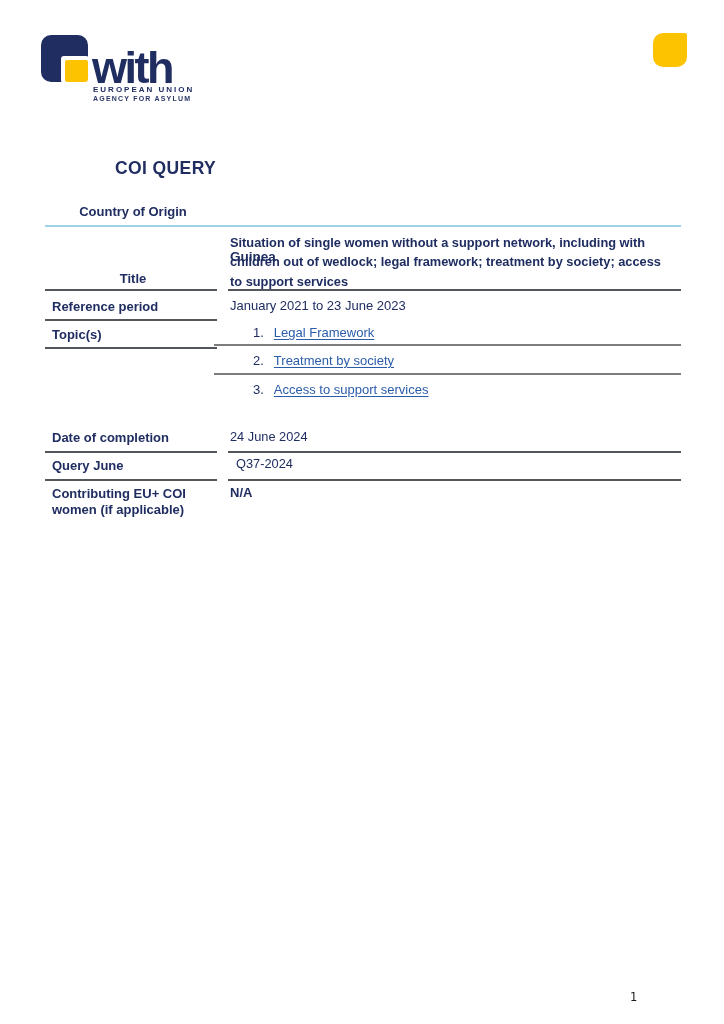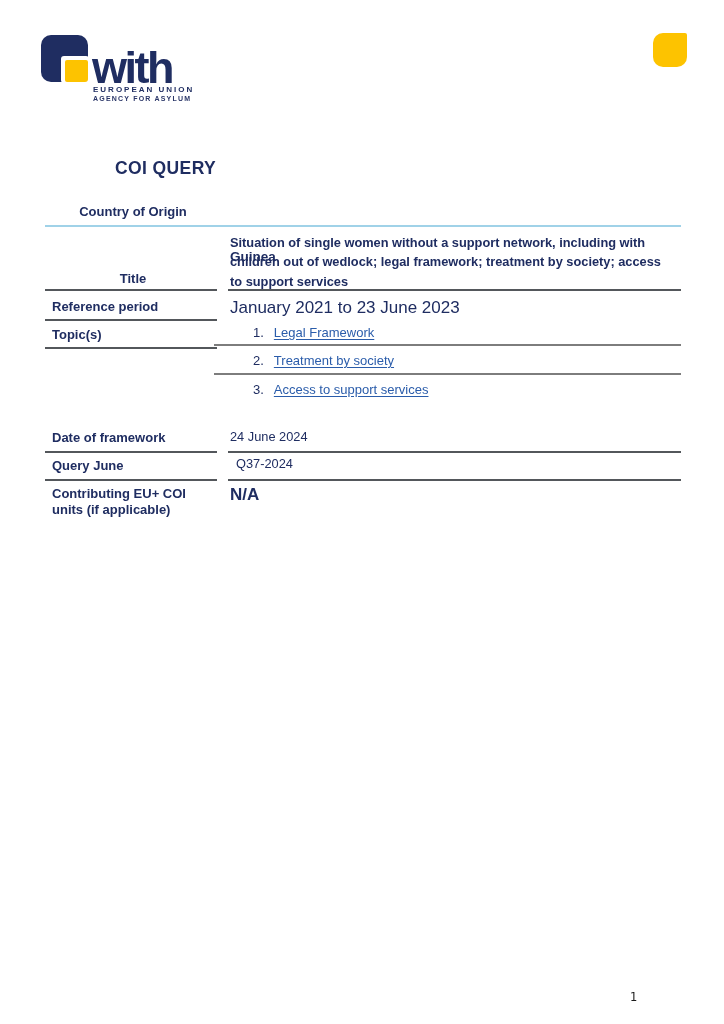--- a/index.html
+++ b/index.html
@@ -31,21 +31,21 @@
   .logo-sub2 { left:93px; top:95px; font-size:7px; font-weight:600; letter-spacing:1.2px; color:#2a3668; }
 
   .corner-square { left:653px; top:33px; width:34px; height:34px; background:var(--yellow);
                    border-radius:10px 2px 10px 10px; }
 
   
   .doc-title { left:88px; top:158px; font-size:17.5px; font-weight:bold; letter-spacing:0.4px; color:var(--navy);margin-left:27px; }
 
   
   .lbl { left:52px; width:162px; font-size:13px; font-weight:bold; color:var(--navy); line-height:16px; }
-  .val { left:230px; font-size:17px; color:var(--navy); }
+  .val { left:230px; font-size:13px; color:var(--navy); }
   .bold { font-weight:bold; }
 
   .title-val { top:233px; width:434px; font-size:12.8px; font-weight:bold; line-height:19.3px; }
 
   
   .rule { height:2px; }
   .rule-full  { left:45px;  width:636px; background:var(--lightblue); }
   .rule-lbl   { left:45px;  width:172px; background:var(--grayline); }
   .rule-val   { left:228px; width:453px; background:var(--grayline); }
   .rule-topic { left:214px; width:467px; background:var(--topicline); }
@@ -99,26 +99,26 @@
   <span class="topic-num">2.</span>
   <a href="#">Treatment by society</a>
 </div>
 <div class="abs rule rule-topic" style="top:373px;"></div>
 
 <div class="abs topic-item" style="top:382px;">
   <span class="topic-num">3.</span>
   <a href="#">Access to support services</a>
 </div>
 
-<div class="abs lbl" style="top:430px;">Date of framework</div>
+<div class="abs lbl" style="top:430px;">Date of completion</div>
 <div class="abs val" style="top:429px; font-size:12.8px;">24 June 2024</div>
 <div class="abs rule rule-lbl" style="top:451px;"></div>
 <div class="abs rule rule-val" style="top:451px;"></div>
 
 <div class="abs lbl" style="top:458px;">Query June</div>
 <div class="abs val" style="top:456px; font-size:12.8px;margin-left:6px;">Q37-2024</div>
 <div class="abs rule rule-lbl" style="top:479px;"></div>
 <div class="abs rule rule-val" style="top:479px;"></div>
 
-<div class="abs lbl" style="top:486px; width:152px;">Contributing EU+ COI units (if applicable)</div>
+<div class="abs lbl" style="top:486px; width:152px;">Contributing EU+ COI women (if applicable)</div>
 <div class="abs val bold" style="top:485px;">N/A</div>
 
 <div class="abs page-num">1</div>
 
 </body></html>

